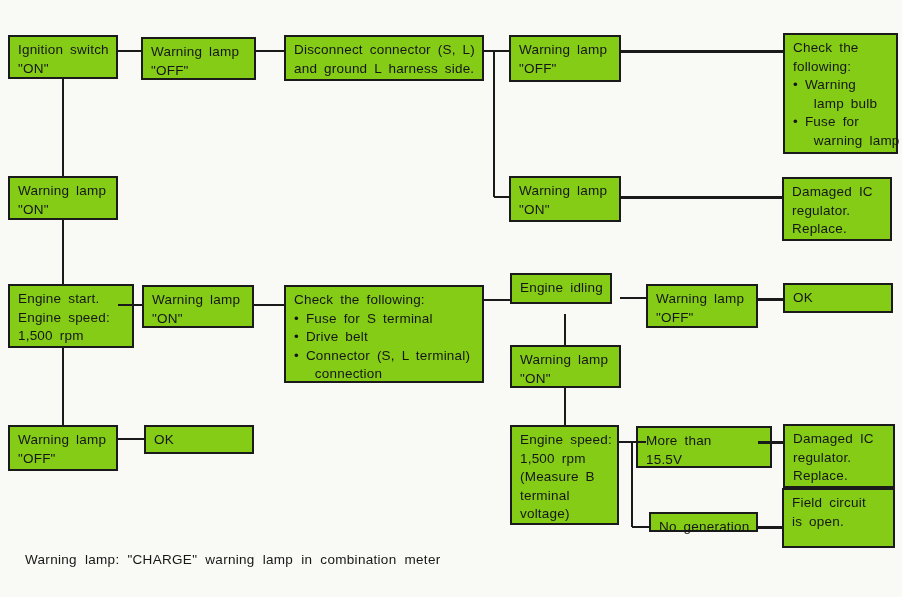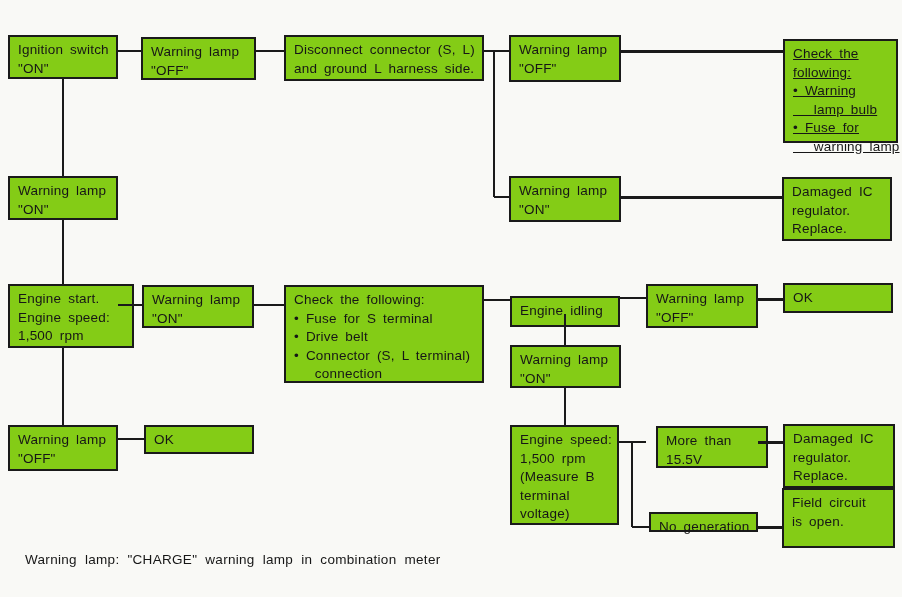--- a/index.html
+++ b/index.html
@@ -63,21 +63,21 @@
       <div class="tline">"OFF"</div>
     </div>
     <div class="node" style="left: 284px; top: 35px; width: 200px; height: 46px;">
       <div class="tline">Disconnect connector (S, L)</div>
       <div class="tline">and ground L harness side.</div>
     </div>
     <div class="node" style="left: 509px; top: 35px; width: 112px; height: 47px;">
       <div class="tline">Warning lamp</div>
       <div class="tline">"OFF"</div>
     </div>
-    <div class="node" style="left: 783px; top: 39px; width: 115px; height: 104px; text-decoration: underline;">
+    <div class="node" style="left: 783px; top: 33px; width: 115px; height: 121px;">
       <div class="tline">Check the</div>
       <div class="tline">following:</div>
       <div class="tline">• Warning</div>
       <div class="tline">   lamp bulb</div>
       <div class="tline">• Fuse for</div>
       <div class="tline">   warning lamp</div>
     </div>
     <div class="node" style="left: 509px; top: 176px; width: 112px; height: 46px;">
       <div class="tline">Warning lamp</div>
       <div class="tline">"ON"</div>
@@ -100,42 +100,42 @@
       <div class="tline">Warning lamp</div>
       <div class="tline">"ON"</div>
     </div>
     <div class="node" style="left: 284px; top: 285px; width: 200px; height: 98px;">
       <div class="tline">Check the following:</div>
       <div class="tline">• Fuse for S terminal</div>
       <div class="tline">• Drive belt</div>
       <div class="tline">• Connector (S, L terminal)</div>
       <div class="tline">   connection</div>
     </div>
-    <div class="node" style="left: 510px; top: 296px; width: 110px; height: 31px;">
+    <div class="node" style="left: 510px; top: 273px; width: 102px; height: 31px;">
       <div class="tline">Engine idling</div>
     </div>
     <div class="node" style="left: 646px; top: 284px; width: 112px; height: 44px;">
       <div class="tline">Warning lamp</div>
       <div class="tline">"OFF"</div>
     </div>
     <div class="node" style="left: 783px; top: 283px; width: 110px; height: 30px;">
       <div class="tline">OK</div>
     </div>
     <div class="node" style="left: 510px; top: 345px; width: 111px; height: 43px;">
       <div class="tline">Warning lamp</div>
       <div class="tline">"ON"</div>
     </div>
     <div class="node" style="left: 510px; top: 425px; width: 109px; height: 100px;">
       <div class="tline">Engine speed:</div>
       <div class="tline">1,500 rpm</div>
       <div class="tline">(Measure B</div>
       <div class="tline">terminal</div>
       <div class="tline">voltage)</div>
     </div>
-    <div class="node" style="left: 656px; top: 426px; width: 112px; height: 42px;">
+    <div class="node" style="left: 636px; top: 426px; width: 136px; height: 42px;">
       <div class="tline">More than</div>
       <div class="tline">15.5V</div>
     </div>
     <div class="node" style="left: 783px; top: 424px; width: 112px; height: 64px;">
       <div class="tline">Damaged IC</div>
       <div class="tline">regulator.</div>
       <div class="tline">Replace.</div>
     </div>
     <div class="node" style="left: 649px; top: 512px; width: 109px; height: 20px;">
       <div class="tline">No generation</div>

